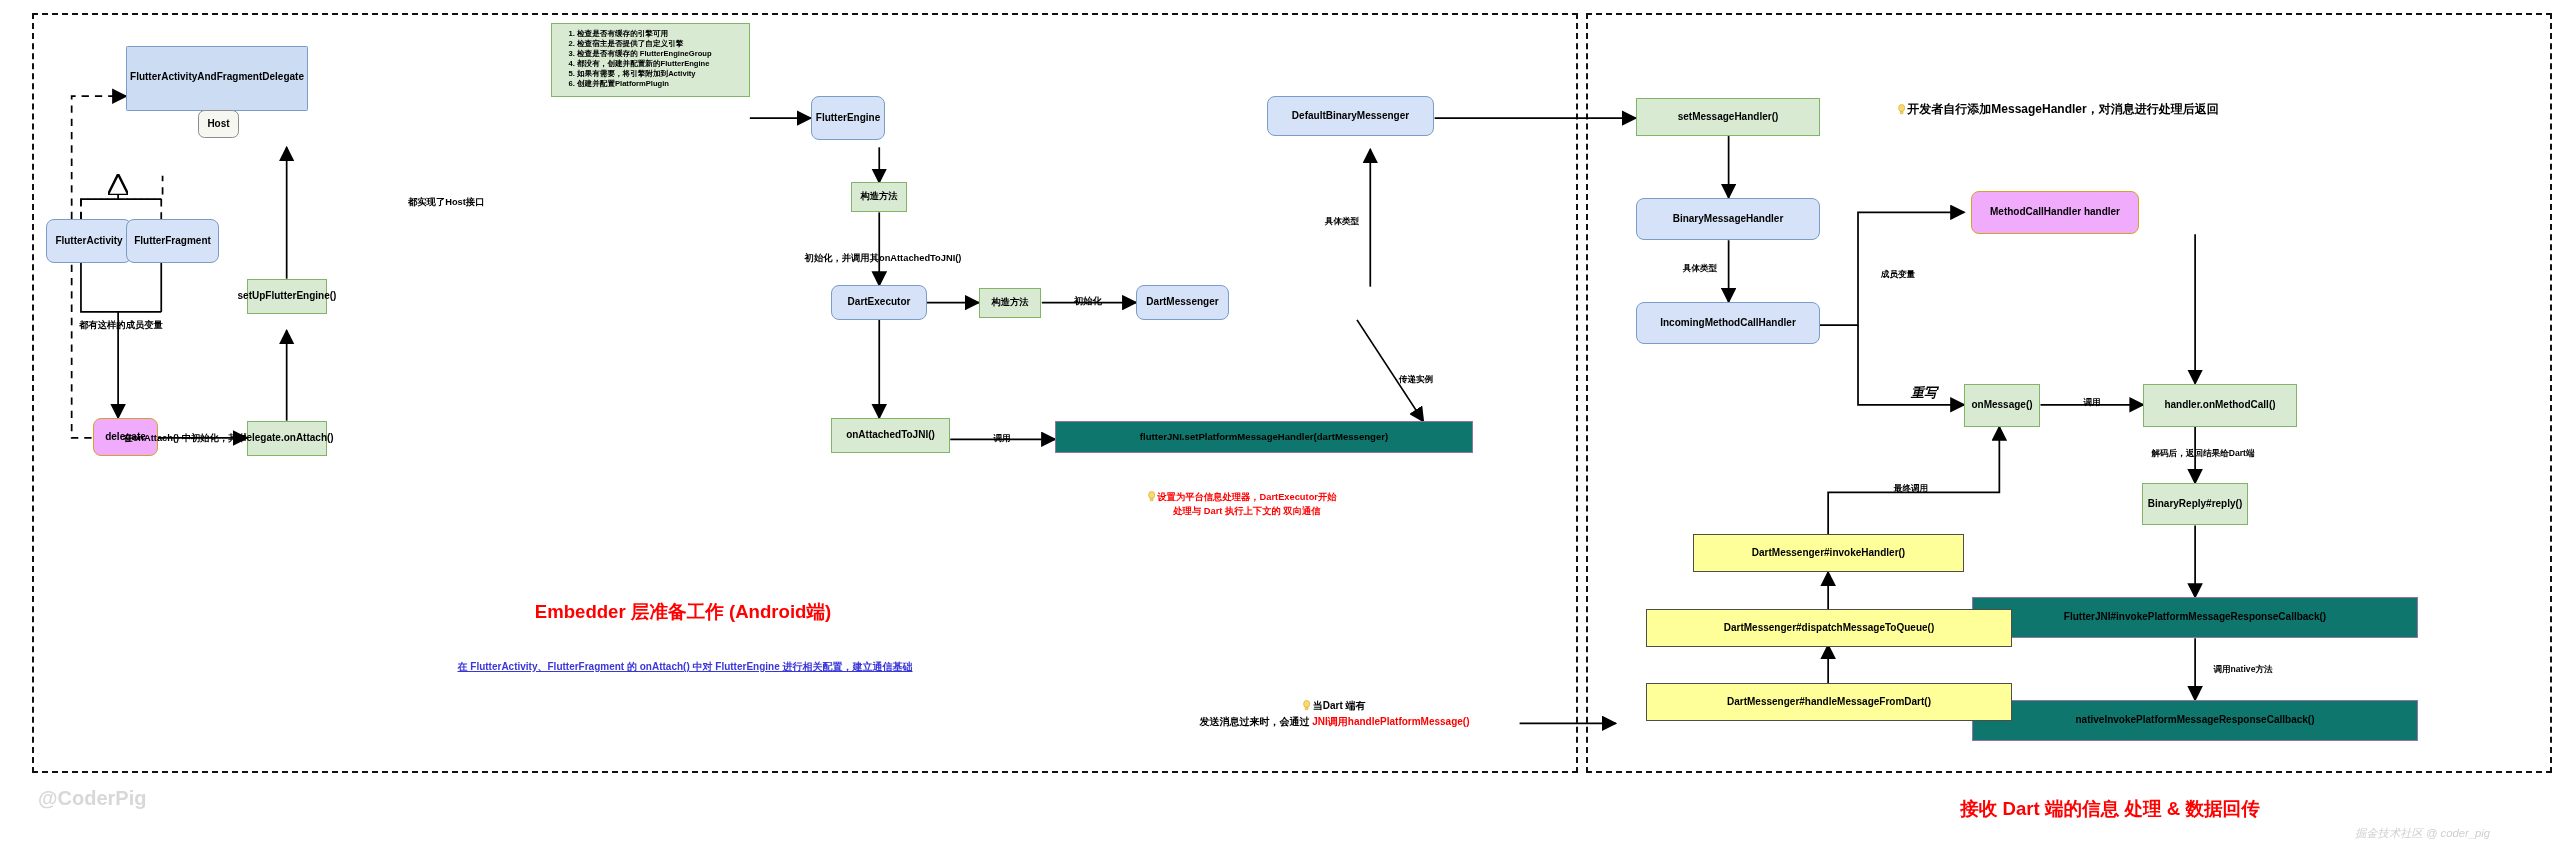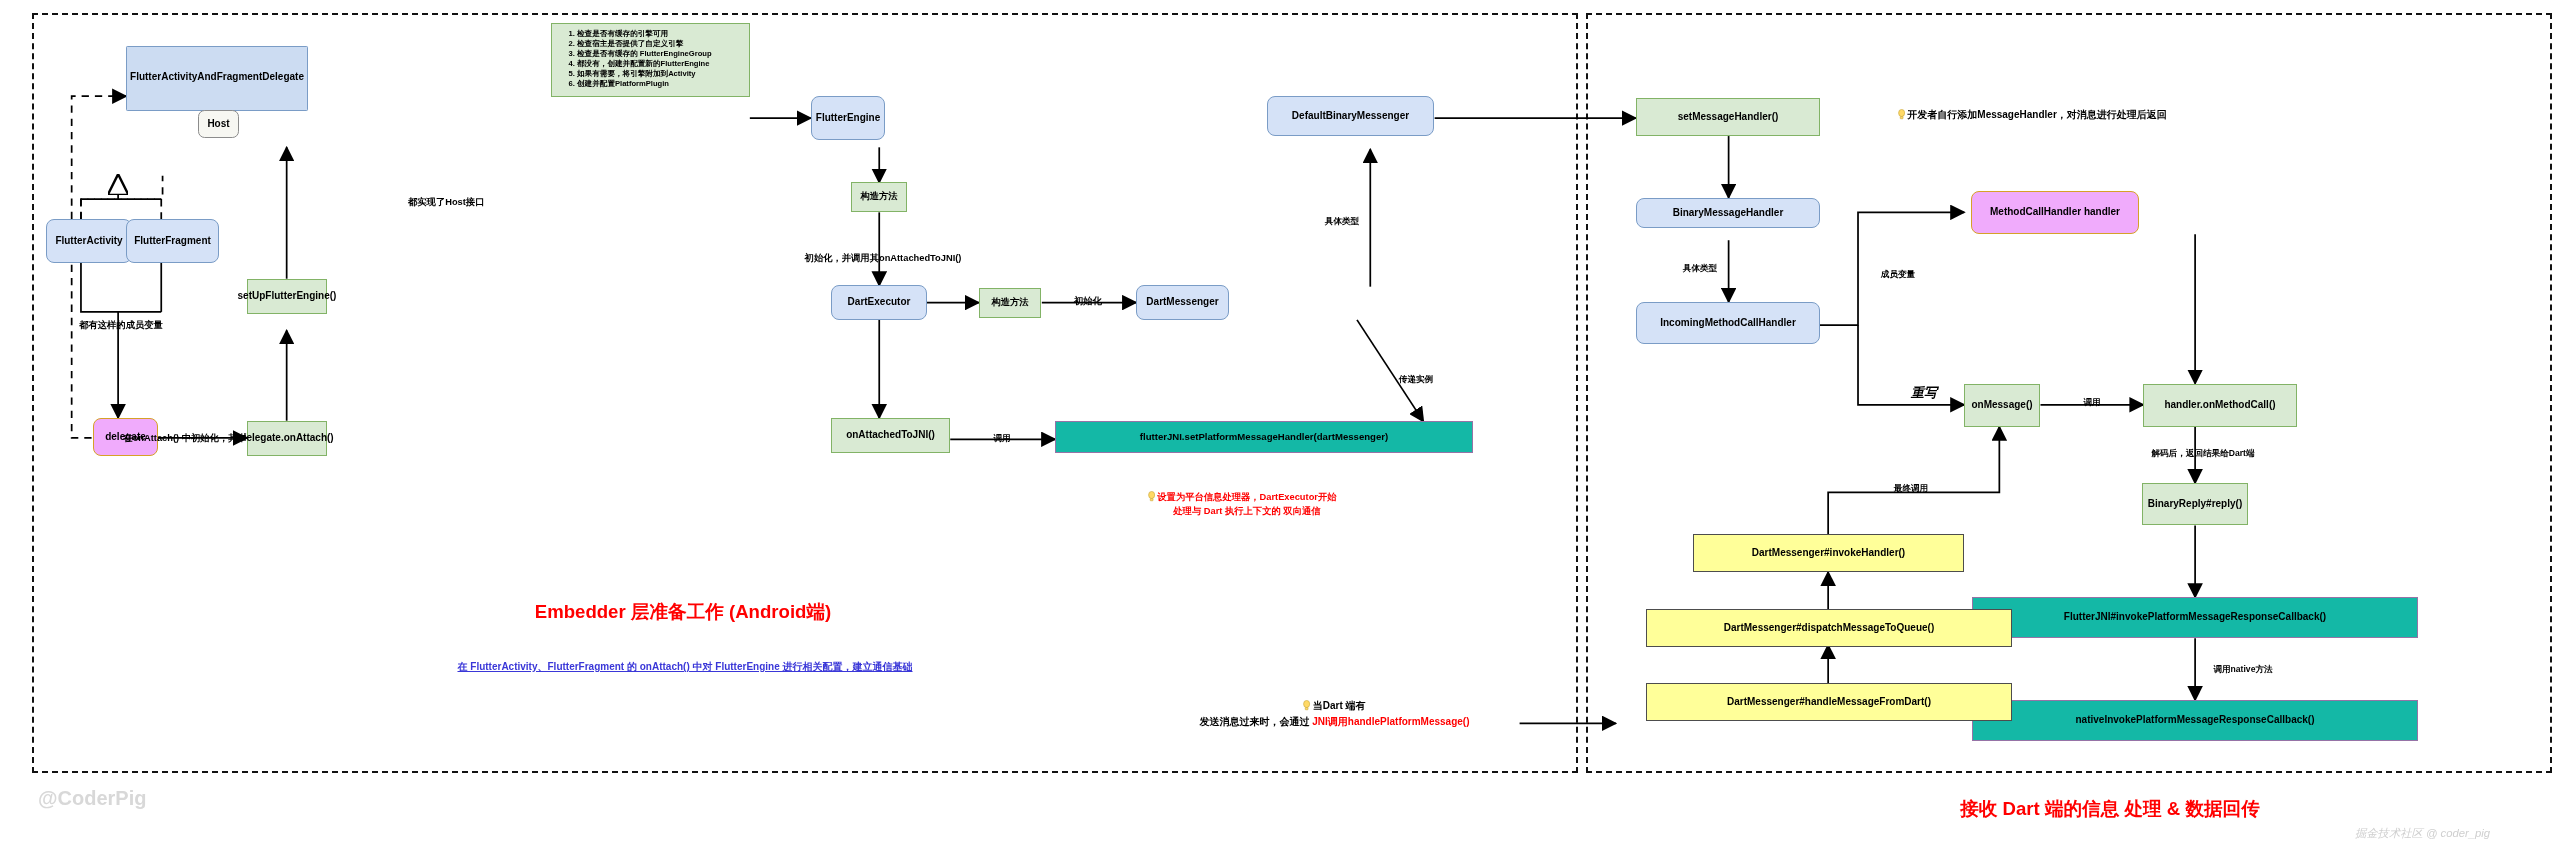--- a/index.html
+++ b/index.html
@@ -7,21 +7,21 @@
   #stage{position:relative;width:2576px;height:864px;background:#fff;overflow:hidden;}
 
   
   .node{position:absolute;box-sizing:border-box;display:flex;align-items:center;
         justify-content:center;text-align:center;font-weight:bold;color:#000;
         line-height:1.25;padding:1.3px 4px;}
   .blue{background:#d5e2f7;border:1.3px solid #7a9cc6;border-radius:8px;}
   .green{background:#d9ead3;border:1.3px solid #82b366;}
   .orange{background:#f0abfc;border:1.3px solid #d6a128;border-radius:8px;margin-left:7px;}
   .yellow{background:#ffff99;border:1.3px solid #4d4d4d;}
-  .purple{background:#14b8a6;border:1.3px solid #9673a6;text-align:center;}
+  .purple{background:#0f766e;border:1.3px solid #9673a6;text-align:center;}
   .host{background:#f7f7f2;border:1.3px solid #8c8c8c;border-radius:6.6px;}
   .bigbox{background:#ccdcf2;border:1.3px solid #7a9cc6;border-radius:1.3px;
           align-items:flex-start;justify-content:center;padding-top:24px;}
 
   
   .region{position:absolute;border:2px dashed #111;box-sizing:border-box;background:transparent;}
 
   
   .lbl{position:absolute;font-weight:bold;color:#000;white-space:nowrap;}
   .lbl.c{transform:translateX(-50%);text-align:center;}
@@ -208,30 +208,30 @@
             <ellipse cx="5.5" cy="6" rx="4.6" ry="5.4" fill="#ffd966" stroke="#c8a63a" stroke-width="0.9"></ellipse>
             <rect x="3.4" y="11.3" width="4.2" height="3.4" rx="0.8" fill="#ffd966" stroke="#c8a63a" stroke-width="0.9"></rect>
           </svg>
       </span><span>当Dart 端有</span>
     </span><br>
     <span>发送消息过来时，会通过 </span><span class="red">JNI调用handlePlatformMessage()</span>
   </div>
 
   <div class="node green" style="left:1636px;top:98px;width:184px;height:38px;font-size:10px;">setMessageHandler()</div>
 
-  <div class="lbl" style="left:1898px;top:108px;font-size:10px;">
+  <div class="lbl" style="left:1898px;top:101px;font-size:12px;">
     <span class="bulb">
       <svg viewBox="0 0 11 17" width="7.3" height="11.3">
           <ellipse cx="5.5" cy="6" rx="4.6" ry="5.4" fill="#ffd966" stroke="#c8a63a" stroke-width="0.9"></ellipse>
           <rect x="3.4" y="11.3" width="4.2" height="3.4" rx="0.8" fill="#ffd966" stroke="#c8a63a" stroke-width="0.9"></rect>
         </svg>
     </span><span>开发者自行添加MessageHandler，对消息进行处理后返回</span>
   </div>
 
-  <div class="node blue" style="left:1636px;top:198px;width:184px;height:30px;font-size:10px;">BinaryMessageHandler</div>
+  <div class="node blue" style="left:1636px;top:198px;width:184px;height:42px;font-size:10px;">BinaryMessageHandler</div>
 
   <div class="lbl c" style="left:1700px;top:263px;font-size:8.6px;">具体类型</div>
 
   <div class="node blue" style="left:1636px;top:302px;width:184px;height:42px;font-size:10px;">IncomingMethodCallHandler</div>
 
   <div class="lbl c" style="left:1898px;top:269px;font-size:8.6px;">成员变量</div>
 
   <div class="node orange" style="left:1964px;top:191px;width:168px;height:43px;font-size:10px;">MethodCallHandler handler</div>
 
   <div class="lbl c" style="left:1924px;top:384px;font-size:13px;font-style:italic;">重写</div>

